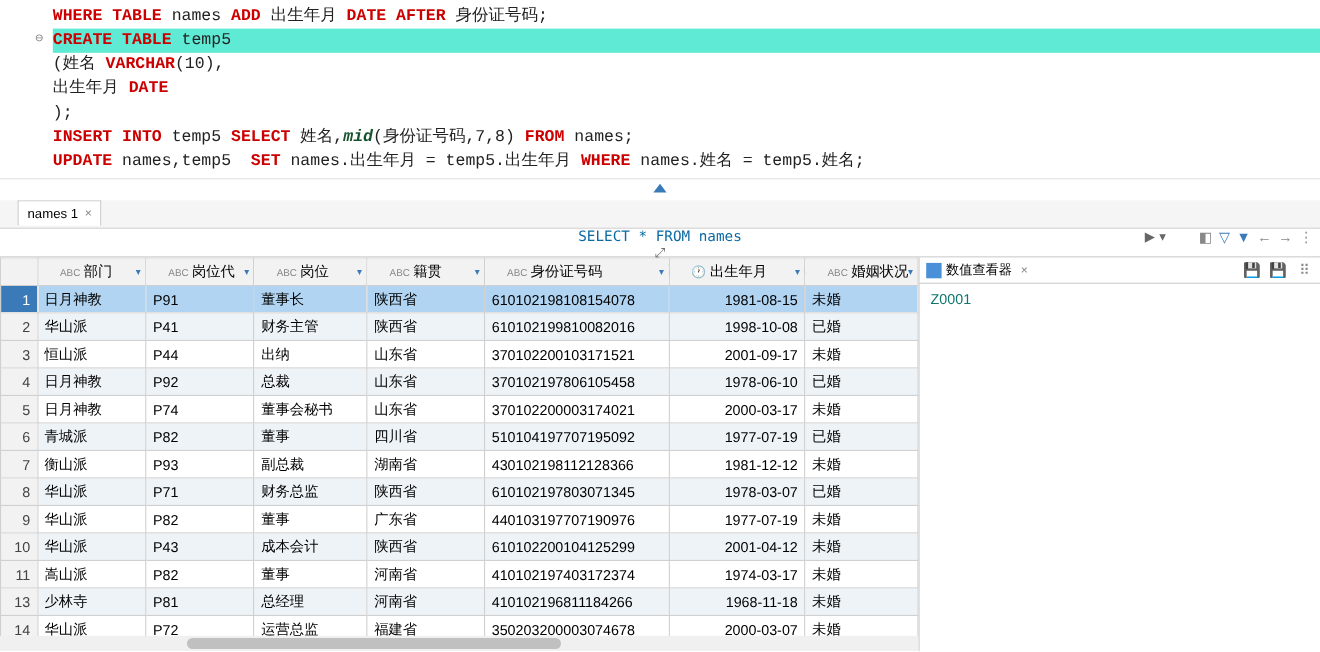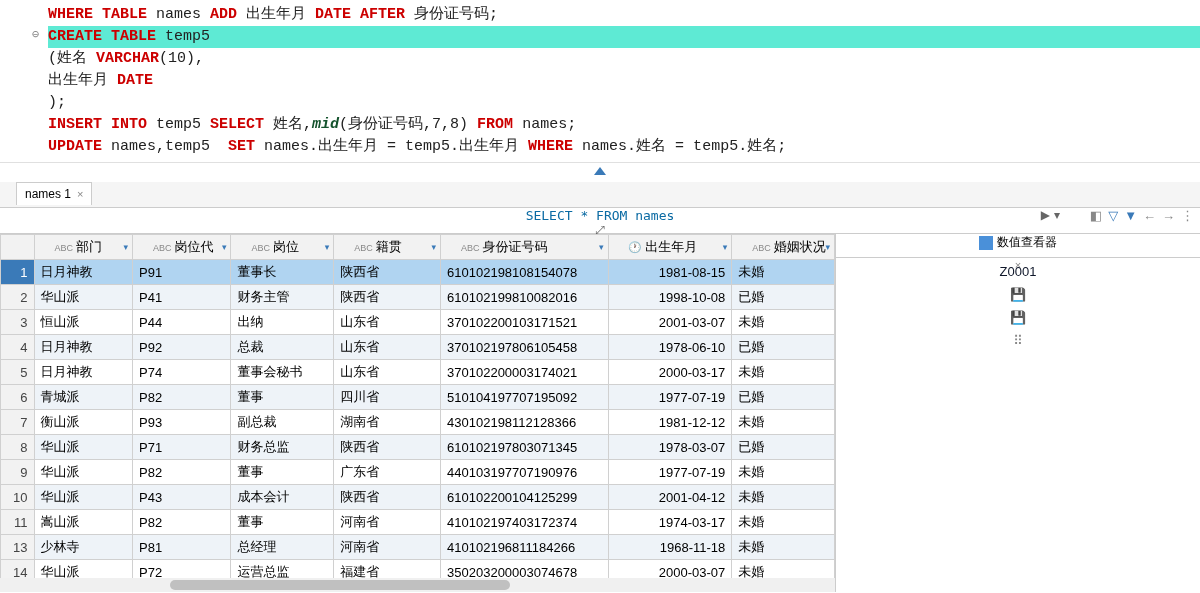--- a/index.html
+++ b/index.html
@@ -38,28 +38,28 @@
 table.datagrid th .col-icon { color: #888; font-size: 9px; margin-right: 3px; font-family: Arial; margin-left: 14px; }
 table.datagrid th .col-icon.clock::before { content: "🕐"; font-size: 11px; }
 table.datagrid th .dd { position: absolute; right: 4px; top: 50%; transform: translateY(-50%); color: #3a7ab8; font-size: 9px; }
 table.datagrid td.rownum { background: #f2f2f2; text-align: right; color: #444; width: 30px; }
 table.datagrid tr:nth-child(odd) td.cell { background: #fff; }
 table.datagrid tr:nth-child(even) td.cell { background: #eef3f8; }
 table.datagrid tr.selected td.cell { background: #b0d4f1 !important; }
 table.datagrid tr.selected td.rownum { background: #3a7ab8; color: #fff; }
 table.datagrid td.num { text-align: right; }
 
-.side-tabbar { height: 24px; display: flex; align-items: center; border-bottom: 1px solid #ccc; padding: 0 6px; gap: 8px; flex-direction: column; }
+.side-tabbar { height: 24px; display: flex; align-items: center; border-bottom: 1px solid #ccc; padding: 0 6px; gap: 8px; }
 .side-tabbar .tabitem { display: flex; align-items: center; gap: 4px; font-size: 12px; }
 .side-tabbar .tabitem .ico { width: 14px; height: 14px; background: #4a90d9; display: inline-block; }
 .side-tabbar .close { color: #888; font-size: 11px; }
 .side-tabbar .spacer { flex: 1; }
 .side-tabbar .tool-ico { width: 16px; height: 16px; display: inline-flex; align-items: center; justify-content: center; }
 
-.side-content { padding: 6px 10px; font-size: 13px; color: #0f172a; text-align: center; }
+.side-content { padding: 6px 10px; font-size: 13px; color: #0f766e; }
 
 .hscroll { position: absolute; bottom: 0; left: 0; right: 0; height: 14px; background: #f0f0f0; }
 .hscroll .thumb { position: absolute; left: 170px; top: 2px; width: 340px; height: 10px; background: #c0c0c0; border-radius: 5px; }
 
 .col-dept { width: 94px; }
 .col-poscode { width: 94px; }
 .col-pos { width: 98px; }
 .col-origin { width: 102px; }
 .col-id { width: 160px; }
 .col-birth { width: 118px; }
@@ -144,21 +144,21 @@
             <td class="cell num">1998-10-08</td>
             <td class="cell">已婚</td>
           </tr>
           <tr>
             <td class="rownum">3</td>
             <td class="cell">恒山派</td>
             <td class="cell">P44</td>
             <td class="cell">出纳</td>
             <td class="cell">山东省</td>
             <td class="cell">370102200103171521</td>
-            <td class="cell num">2001-03-07</td>
+            <td class="cell num">2001-09-17</td>
             <td class="cell">未婚</td>
           </tr>
           <tr>
             <td class="rownum">4</td>
             <td class="cell">日月神教</td>
             <td class="cell">P92</td>
             <td class="cell">总裁</td>
             <td class="cell">山东省</td>
             <td class="cell">370102197806105458</td>
             <td class="cell num">1978-06-10</td>

